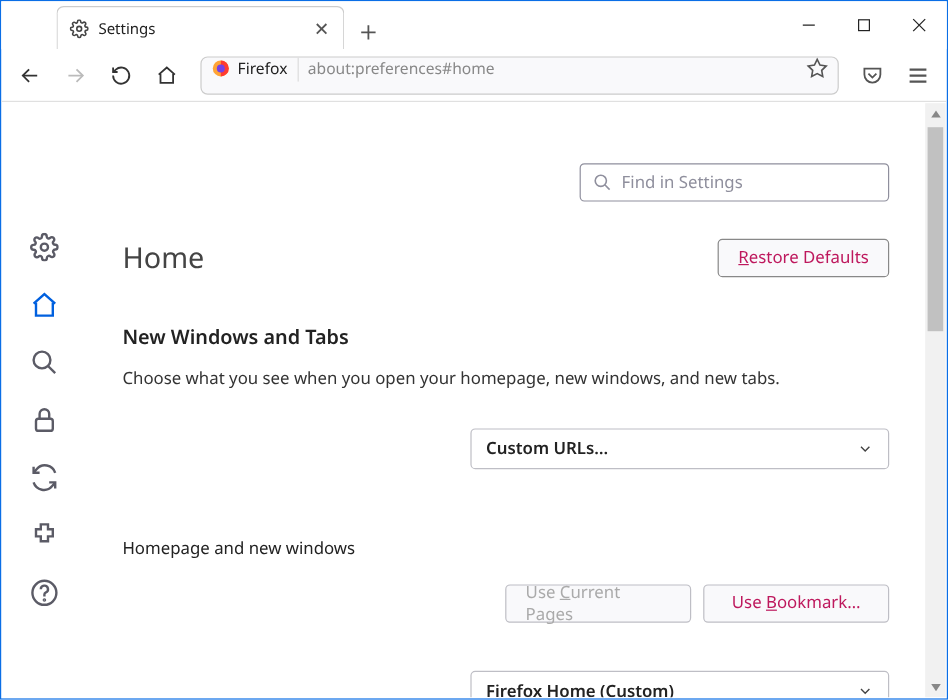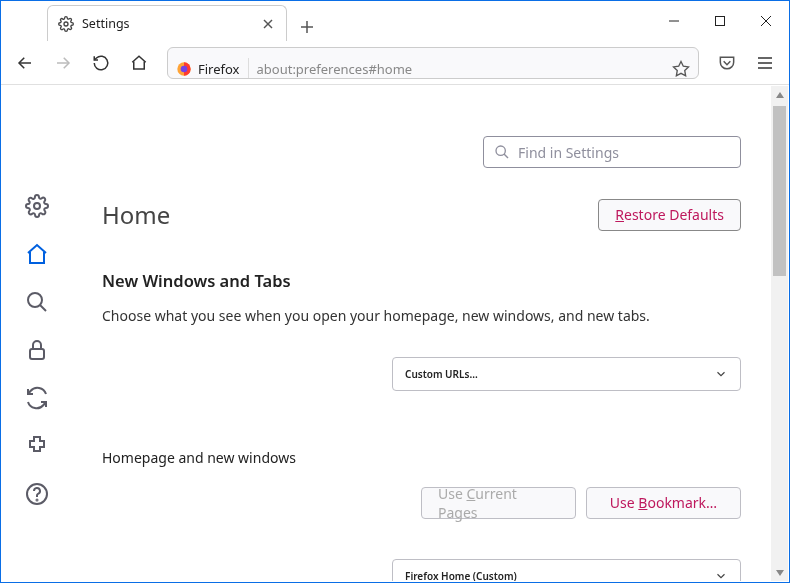--- a/index.html
+++ b/index.html
@@ -13,21 +13,21 @@
 .tab-title { flex: 1; font-size: 12.5px; color: #222; overflow: hidden; text-overflow: ellipsis; white-space: nowrap; }
 .tab-close { width: 16px; height: 16px; display: flex; align-items: center; justify-content: center; stroke: #555; }
 .newtab-btn { width: 28px; height: 28px; margin: 6px 0 0 6px; display: flex; align-items: center; justify-content: center; stroke: #555; border-radius: 4px; }
 .win-controls { display: flex; }
 .win-btn { width: 46px; height: 40px; display: flex; align-items: center; justify-content: center; stroke: #222; }
 
 
 .toolbar { height: 44px; display: flex; align-items: center; gap: 6px; padding: 0 8px; border-bottom: 1px solid #e0e0e0; }
 .tb-btn { width: 32px; height: 32px; display: flex; align-items: center; justify-content: center; border-radius: 4px; stroke: #333; }
 .tb-btn.disabled { stroke: #bbb; }
-.urlbar { flex: 1; height: 32px; border: 1px solid #ccc; border-radius: 6px; display: flex; align-items: flex-end; padding: 0 8px; gap: 8px; margin: 0 6px; background: #f9f9fb; }
+.urlbar { flex: 1; height: 32px; border: 1px solid #ccc; border-radius: 6px; display: flex; align-items: flex-start; padding: 0 8px; gap: 8px; margin: 0 6px; background: #f9f9fb; }
 .identity { display: flex; align-items: center; gap: 6px; }
 .ff-logo { width: 16px; height: 16px; }
 .identity-label { font-size: 13px; color: #222; }
 .urlbar-sep { width: 1px; height: 20px; background: #ddd; }
 .url-text { flex: 1; font-size: 13px; color: #888; }
 .star { stroke: #555; fill: none; width: 18px; height: 18px; }
 .pocket-i { stroke: #555; fill: none; width: 20px; height: 20px; }
 .menu-i { stroke: #555; width: 18px; height: 18px; }
 
 
@@ -55,21 +55,21 @@
 .btn .ul { text-decoration: underline; }
 .btn.disabled { color: #aaa; cursor: default; }
 .btn.active { border-color: #888; }
 
 .h2 { font-size: 16.5px; font-weight: 600; color: #222; margin-top: 38px; }
 .desc { font-size: 14px; color: #333; margin-top: 14px; line-height: 1.4; }
 
 .form-row { display: flex; align-items: center; margin-top: 28px; gap: 20px; }
 .form-label { width: 270px; font-size: 14px; color: #222; margin-top: 40px; }
 .form-field { flex: 1; }
-.select { height: 34px; border: 1px solid #bebec5; border-radius: 4px; background: #fff; display: flex; align-items: center; justify-content: space-between; padding: 0 12px; font-size: 10px; color: #222; font-weight: 600; cursor: pointer; }
+.select { height: 34px; border: 1px solid #bebec5; border-radius: 4px; background: #fff; display: flex; align-items: center; justify-content: space-between; padding: 0 12px; font-size: 14px; color: #222; font-weight: 600; cursor: pointer; }
 .select svg { stroke: #444; }
 .text-input { width: 100%; height: 34px; border: 1px solid #bebec5; border-radius: 4px; padding: 0 12px; font-size: 14px; color: #222; outline: none; }
 .btn-row { display: flex; justify-content: flex-end; gap: 10px; margin-top: 10px; }
 .btn-row .btn { width: 155px; justify-content: center; }
 </style>
 </head>
 <body>
 
 <div class="titlebar">
   <div class="tabstrip">

